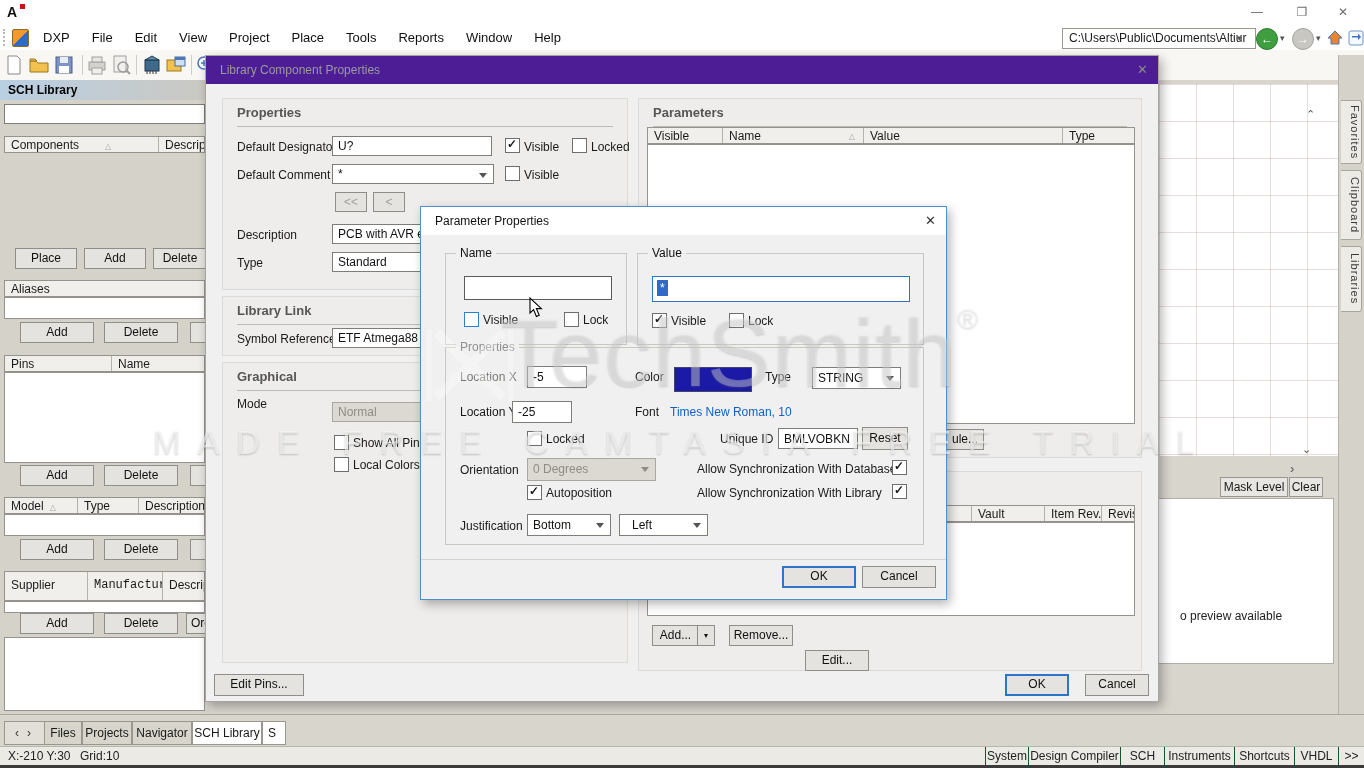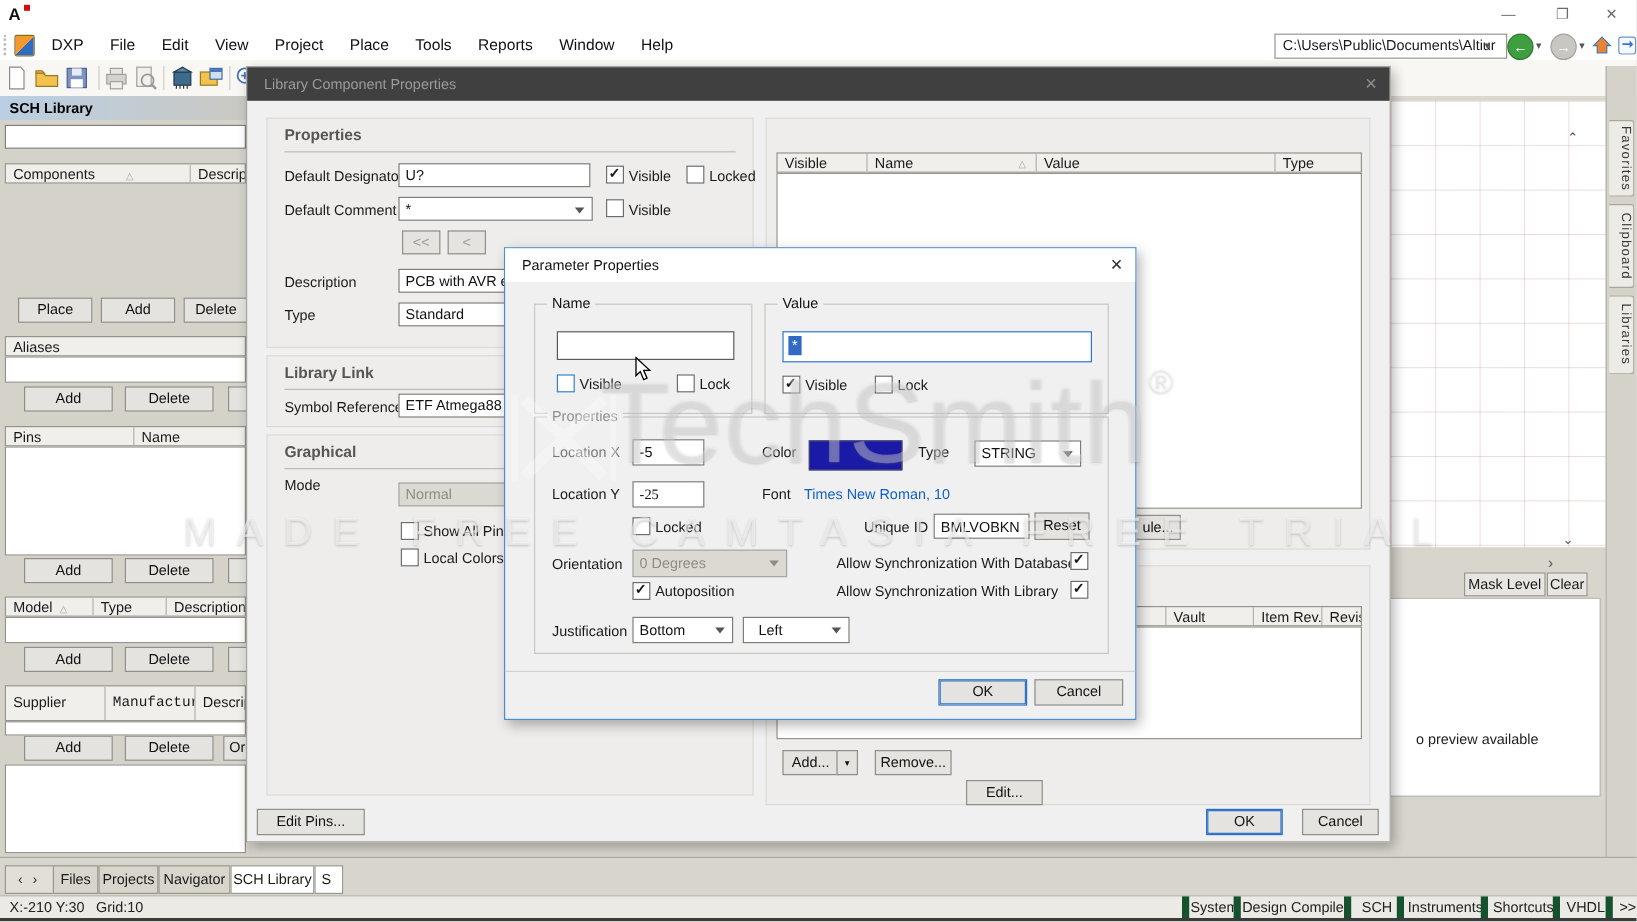--- a/index.html
+++ b/index.html
@@ -68,21 +68,21 @@
   .vtab{position:absolute;left:2px;width:20px;background:#edebe6;border:1px solid #a8a59e;border-left:none;border-radius:0 3px 3px 0;writing-mode:vertical-rl;text-align:center;font-size:11px;color:#3a3a3a;letter-spacing:1px;}
   .smallbtn{position:absolute;background:#e8e6e2;border:1px solid #9a978f;text-align:center;font-size:12px;line-height:18px;}
   .chev{position:absolute;color:#555;font-size:11px;}
   
   .bottombar{position:absolute;left:0;top:714px;width:1364px;height:32px;background:#d8d5cd;border-top:1px solid #aaa79f;}
   .btab{position:absolute;top:6px;height:22px;background:#d8d5cd;border:1px solid #9a978f;text-align:center;line-height:22px;font-size:12px;overflow:hidden;white-space:nowrap;}
   .btab.active{background:#fff;}
   .tabarrows{position:absolute;left:4px;top:6px;width:36px;height:22px;background:#e2dfd8;border:1px solid #9a978f;text-align:center;line-height:22px;color:#333;letter-spacing:8px;padding-left:4px;}
   .statusbar{position:absolute;left:0;top:746px;width:1364px;height:19px;background:#eceae5;border-top:1px solid #b8b5ae;}
   .sb-txt{position:absolute;top:0;line-height:19px;color:#222;}
-  .sbtn{position:absolute;top:0;height:19px;line-height:19px;text-align:center;border-left:6px solid #14532d;color:#222;}
+  .sbtn{position:absolute;top:0;height:19px;line-height:19px;text-align:center;border-left:1px solid #14532d;color:#222;}
   .blackstrip{position:absolute;left:0;top:765px;width:1364px;height:3px;background:#3b3b3b;}
   
   .wm{pointer-events:none;}
   .wm-logo{position:absolute;left:500px;top:298px;font-size:96px;color:rgba(255,255,255,.30);text-shadow:0 1px 2px rgba(110,110,110,.30);letter-spacing:1px;}
   .wm-reg{font-size:28px;vertical-align:58px;}
   .wm-line{position:absolute;left:0;top:424px;width:1364px;text-align:center;font-size:33px;letter-spacing:17px;color:rgba(255,255,255,.55);text-shadow:0 1px 2px rgba(105,105,105,.35);white-space:nowrap;}
   .wm-x{position:absolute;left:425px;top:315px;opacity:.32;}
   .cursor{position:absolute;left:529px;top:297px;}
 </style>
 </head>
@@ -232,21 +232,21 @@
   <div class="whitebox" style="left:1158px;top:498px;width:174px;height:164px;border-color:#b0aea8;"></div>
   <span class="lbl" style="left:1180px;top:609px;color:#222;">o preview available</span>
 
   <div class="vrail">
     <span class="vtab" style="top:45px;height:62px;">Favorites</span>
     <span class="vtab" style="top:115px;height:68px;">Clipboard</span>
     <span class="vtab" style="top:191px;height:64px;">Libraries</span>
   </div>
 
   <div class="dialog" style="left:205px;top:55px;width:952px;height:645px;">
-    <div class="dlg-title" style="background:#404040;">
+    <div class="dlg-title" style="background:#4c1d95;">
       <span class="t" style="color:#9b9b9b;">Library Component Properties</span>
       <span class="dlg-close" style="color:#8a8a8a;">✕</span>
     </div>
 
     <div class="sec" style="left:16px;top:42px;width:404px;height:190px;">
       <div class="sec-h">Properties</div>
       <span class="lbl" style="left:14px;top:41px;">Default Designator</span>
       <input class="tin" style="left: 109px; top: 37px; width: 148px; height: 18px;" value="U?">
       <span class="cb checked" style="left:282px;top:39px;"></span>
       <span class="lbl" style="left:301px;top:41px;">Visible</span>
@@ -274,20 +274,21 @@
       <div class="sec-h">Graphical</div>
       <span class="lbl" style="left:14px;top:34px;">Mode</span>
       <span class="dd dis" style="left:109px;top:39px;width:137px;height:18px;">Normal</span>
       <span class="cb" style="left:111px;top:72px;"></span>
       <span class="lbl" style="left:130px;top:73px;">Show All Pins</span>
       <span class="cb" style="left:111px;top:94px;"></span>
       <span class="lbl" style="left:130px;top:95px;">Local Colors</span>
     </div>
 
     <div class="sec" style="left:432px;top:42px;width:502px;height:358px;">
+      <div class="sec-h">Parameters</div>
       <div class="listhead" style="left:8px;top:28px;width:486px;height:15px;">
         <span class="cell" style="width:62px;">Visible</span>
         <span class="cell" style="width:128px;"><span>Name</span><span class="sortg" style="float:right;margin:3px 2px 0 0;">△</span></span>
         <span class="cell" style="width:186px;">Value</span>
         <span class="cell" style="flex:1;">Type</span>
       </div>
       <div class="whitebox" style="left:8px;top:45px;width:486px;height:278px;"></div>
       <span class="btn" style="left:304px;top:330px;width:36px;height:19px;text-align:center;padding-left:3px;">ule...</span>
     </div>
 
@@ -336,21 +337,21 @@
 
     <div class="fieldset" style="left:24px;top:140px;width:477px;height:196px;">
       <span class="legend gray">Properties</span>
       <span class="lbl gray" style="left:14px;top:22px;">Location X</span>
       <input class="tin" style="left: 81px; top: 18px; width: 48px; height: 20px;" value="-5">
       <span class="lbl" style="left:189px;top:22px;">Color</span>
       <span class="swatch" style="background:#1a1aa6"></span>
       <span class="lbl" style="left:319px;top:22px;">Type</span>
       <span class="dd" style="left:366px;top:19px;width:64px;height:20px;line-height:20px;">STRING</span>
       <span class="lbl" style="left:14px;top:57px;">Location Y</span>
-      <input class="tin" style="left: 81px; top: 53px; width: 48px; height: 20px; font-family: Liberation Serif, serif;" value="-25">
+      <input class="tin" style="left: 66px; top: 53px; width: 48px; height: 20px;" value="-25">
       <span class="lbl" style="left:189px;top:57px;">Font</span>
       <span class="lbl fontlink" style="left:224px;top:57px;">Times New Roman, 10</span>
       <span class="cb" style="left:81px;top:83px;"></span>
       <span class="lbl" style="left:100px;top:84px;">Locked</span>
       <span class="lbl" style="left:274px;top:84px;">Unique ID</span>
       <input class="tin" style="left: 332px; top: 80px; width: 68px; height: 19px;" value="BMLVOBKN">
       <span class="btn" style="left:416px;top:79px;width:44px;height:21px;line-height:21px;">Reset</span>
       <span class="lbl" style="left:14px;top:115px;">Orientation</span>
       <span class="dd dis" style="left:81px;top:110px;width:104px;height:21px;line-height:21px;">0 Degrees</span>
       <span class="lbl" style="left:251px;top:114px;">Allow Synchronization With Database</span>

